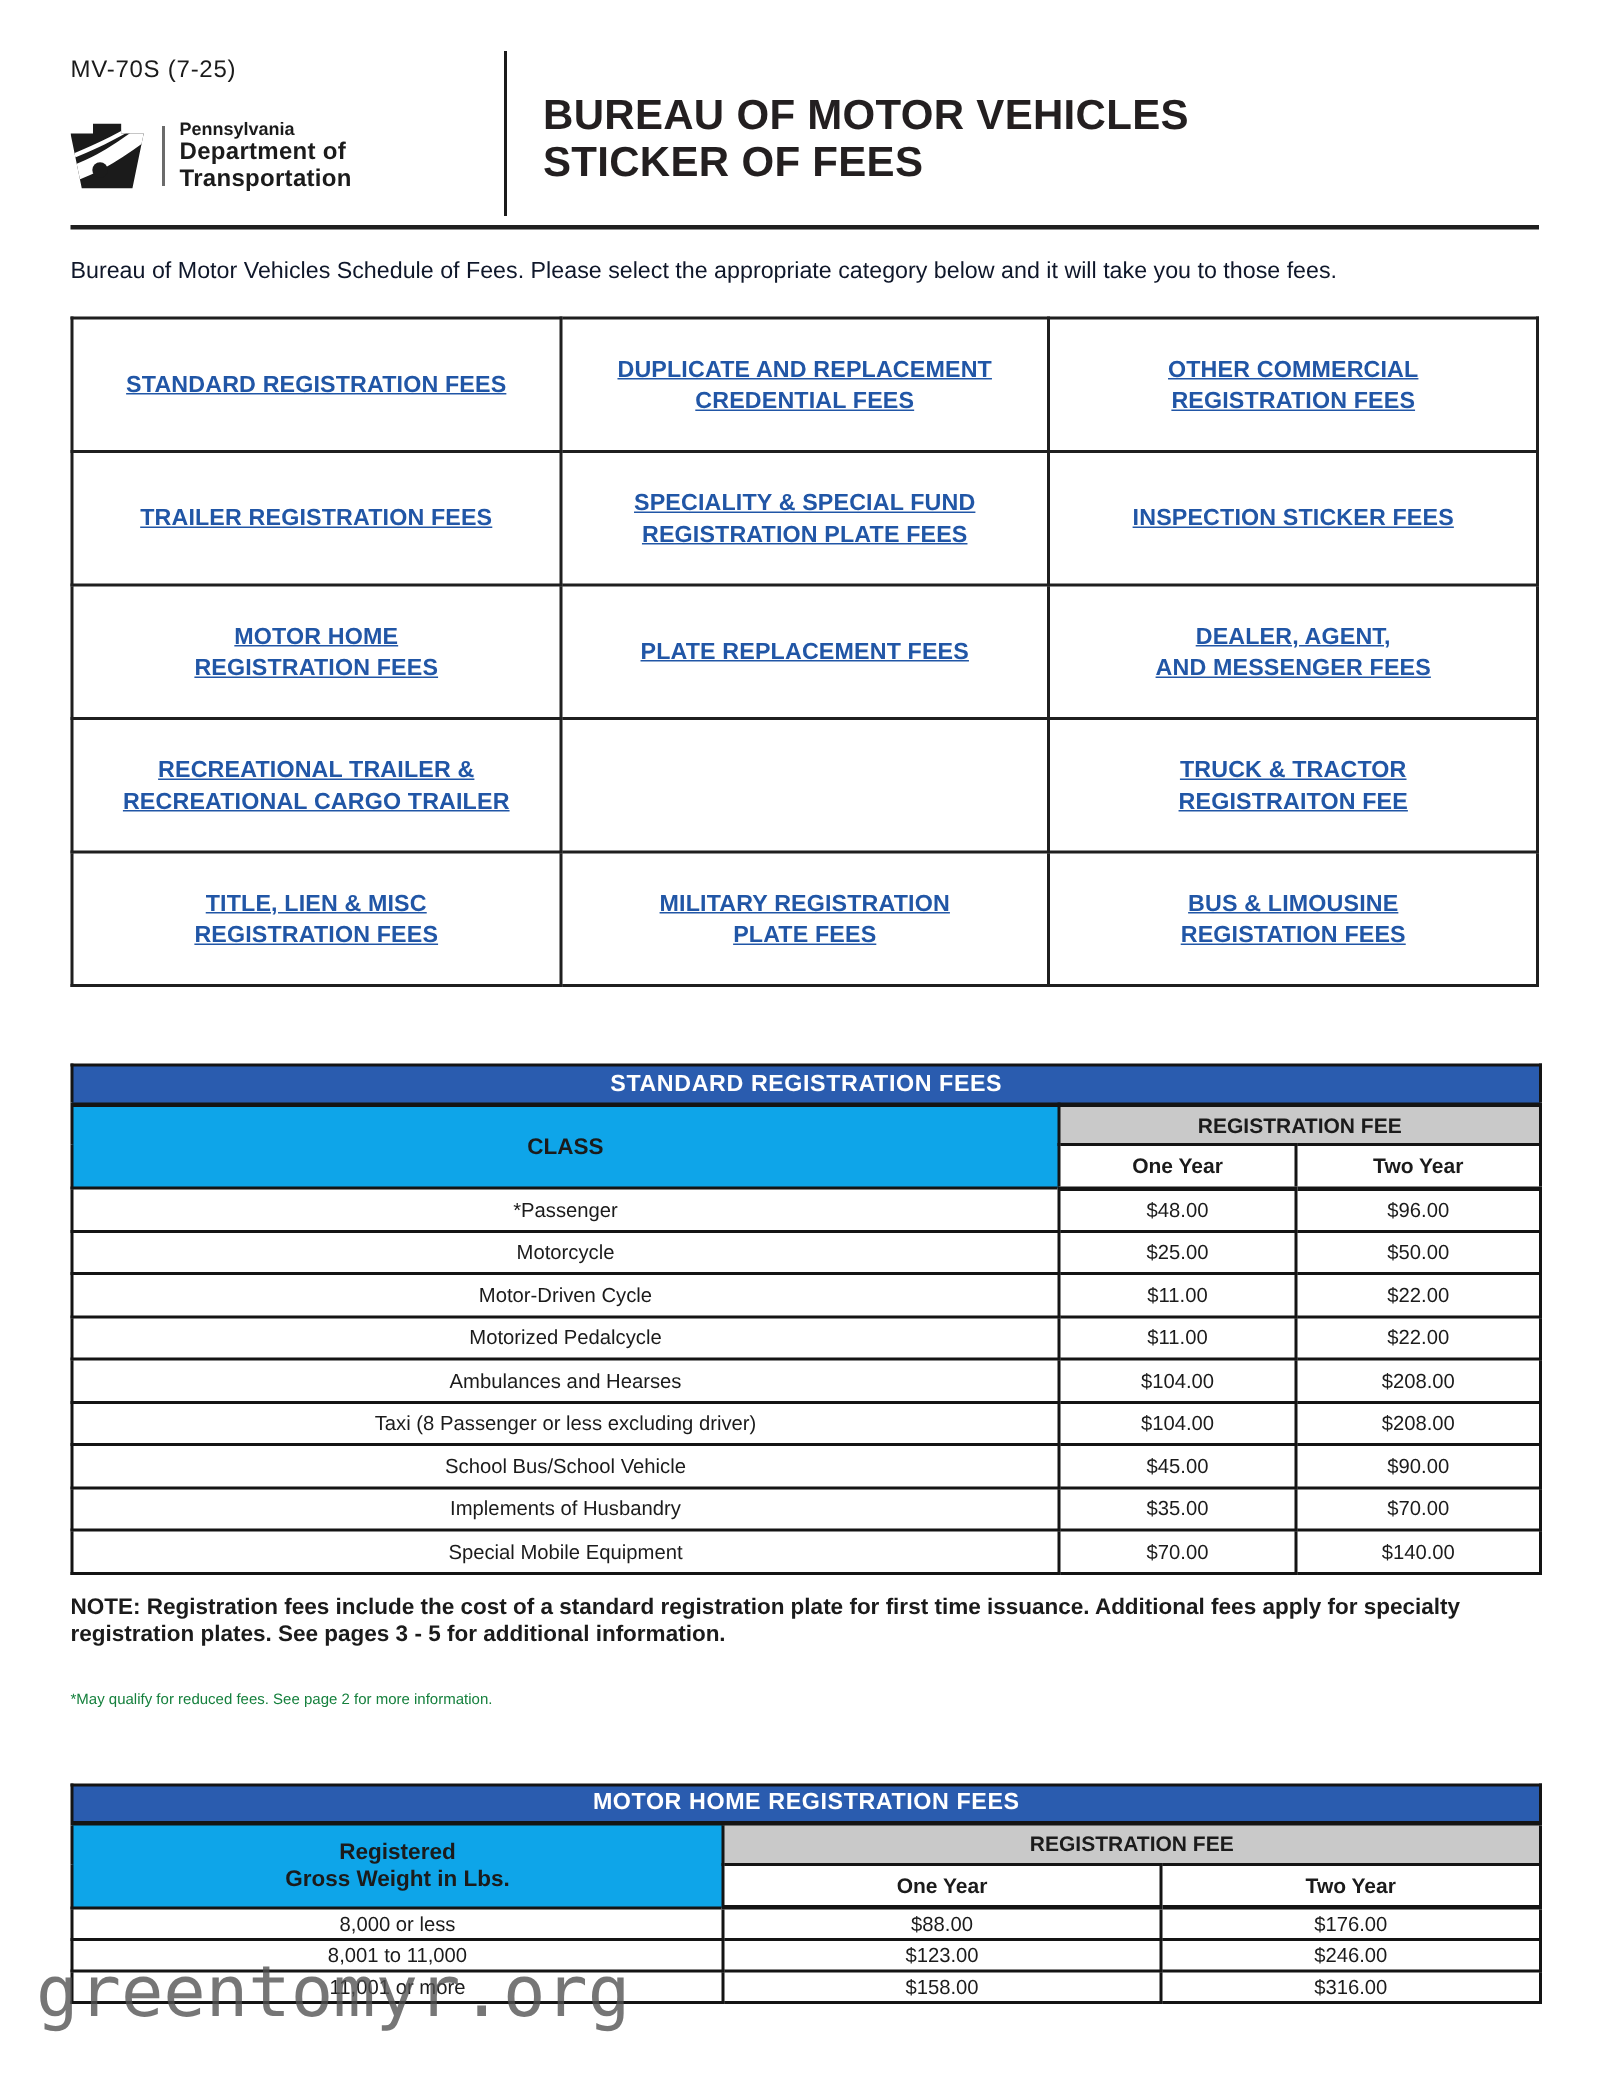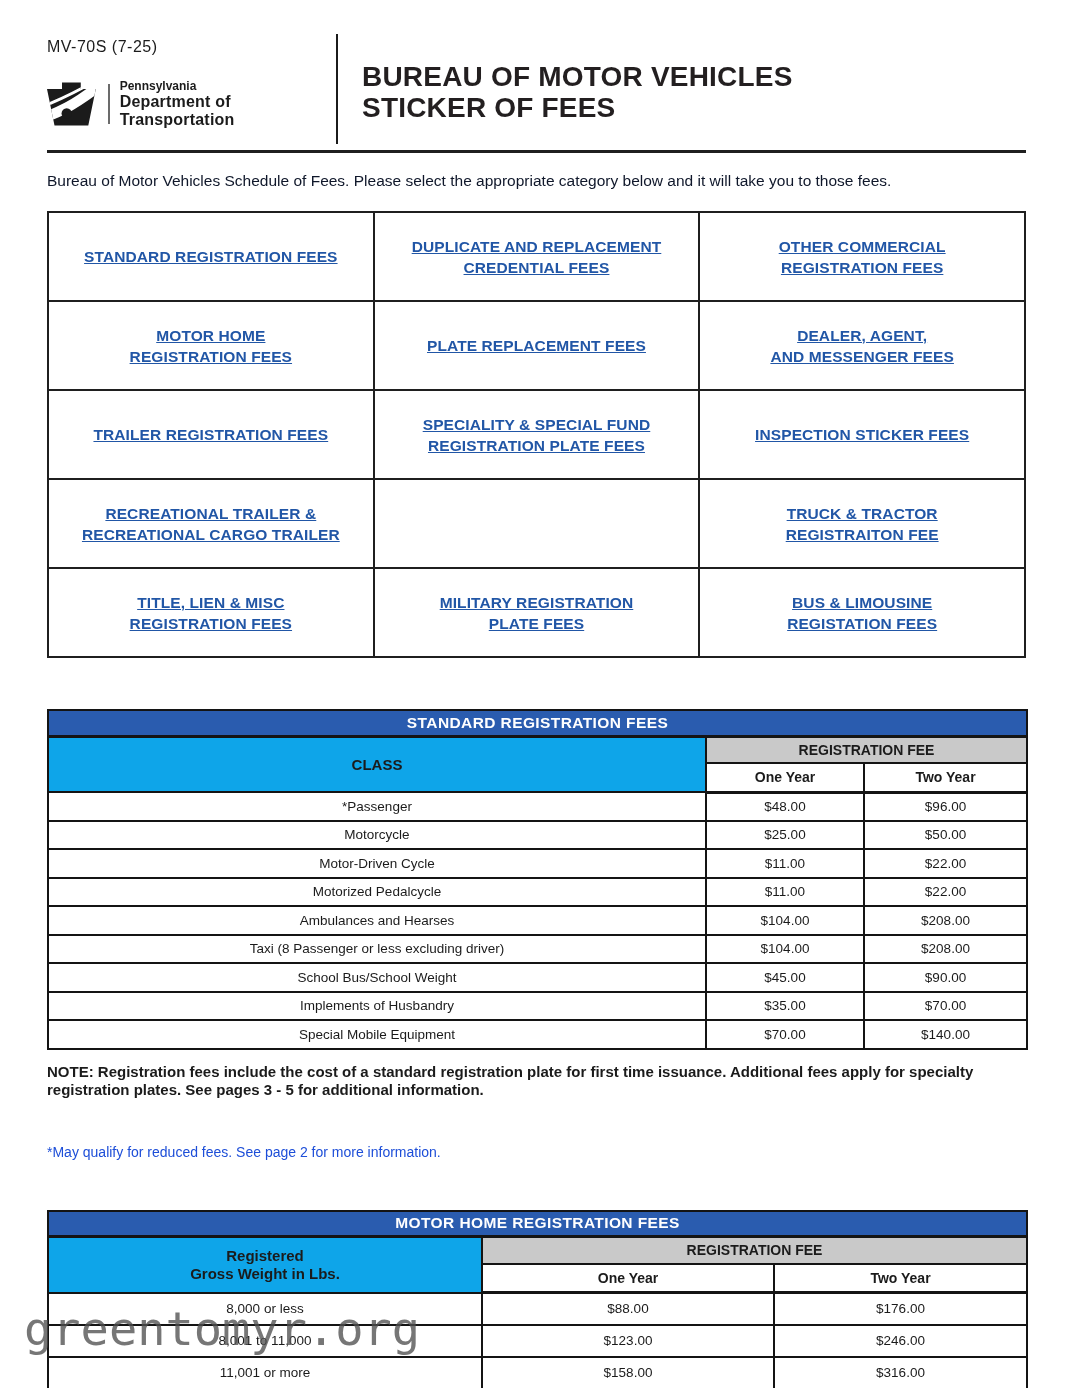--- a/index.html
+++ b/index.html
@@ -136,35 +136,35 @@
   .fee-table .hdr-sub {
     font-weight: bold;
     font-size: 14px;
     height: 29px;
     border-bottom: 3.5px solid #141414;
   }
   .fee-table .hdr-weight { white-space: pre-line; line-height: 18px; }
   .fee-table tr.data td { height: 28.5px; }
   .std-table { margin-top: 51px; }
   .mh-table  { margin-top: 50px; }
-  .mh-table tr.data td { height: 32px; text-align: center; }
+  .mh-table tr.data td { height: 21px; text-align: center; }
 
   
   .note {
     margin-top: 13px;
     font-size: 15px;
     font-weight: bold;
     line-height: 18px;
     white-space: pre-line;
     color: #1b1b1b;
   }
   .footnote {
-    margin-top: 45px;
-    font-size: 14px;
-    color: #1d4ed8;
+    margin-top: 29px;
+    font-size: 10px;
+    color: #15803d;
   }
   .watermark {
     position: absolute;
     left: 24px;
     top: 1301px;
     font-family: "DejaVu Sans Mono", monospace;
     font-size: 47px;
     font-weight: normal;
     color: rgba(80, 80, 80, 0.78);
     letter-spacing: 0px;
@@ -212,31 +212,31 @@
   <table class="cat-table">
     <tbody>
         <tr>
       <td><span class="cat-link">STANDARD REGISTRATION FEES</span></td>
       <td><span class="cat-link">DUPLICATE AND REPLACEMENT
 CREDENTIAL FEES</span></td>
       <td><span class="cat-link">OTHER COMMERCIAL
 REGISTRATION FEES</span></td>
     </tr>
     <tr>
+      <td><span class="cat-link">TRAILER REGISTRATION FEES</span></td>
+      <td><span class="cat-link">SPECIALITY &amp; SPECIAL FUND
+REGISTRATION PLATE FEES</span></td>
+      <td><span class="cat-link">INSPECTION STICKER FEES</span></td>
+    </tr>
+    <tr>
       <td><span class="cat-link">MOTOR HOME
 REGISTRATION FEES</span></td>
       <td><span class="cat-link">PLATE REPLACEMENT FEES</span></td>
       <td><span class="cat-link">DEALER, AGENT,
 AND MESSENGER FEES</span></td>
-    </tr>
-    <tr>
-      <td><span class="cat-link">TRAILER REGISTRATION FEES</span></td>
-      <td><span class="cat-link">SPECIALITY &amp; SPECIAL FUND
-REGISTRATION PLATE FEES</span></td>
-      <td><span class="cat-link">INSPECTION STICKER FEES</span></td>
     </tr>
     <tr>
       <td><span class="cat-link">RECREATIONAL TRAILER &amp;
 RECREATIONAL CARGO TRAILER</span></td>
       <td></td>
       <td><span class="cat-link">TRUCK &amp; TRACTOR
 REGISTRAITON FEE</span></td>
     </tr>
     <tr>
       <td><span class="cat-link">TITLE, LIEN &amp; MISC
@@ -291,21 +291,21 @@
       <td>Ambulances and Hearses</td>
       <td>$104.00</td>
       <td>$208.00</td>
     </tr>
     <tr class="data">
       <td>Taxi (8 Passenger or less excluding driver)</td>
       <td>$104.00</td>
       <td>$208.00</td>
     </tr>
     <tr class="data">
-      <td>School Bus/School Weight</td>
+      <td>School Bus/School Vehicle</td>
       <td>$45.00</td>
       <td>$90.00</td>
     </tr>
     <tr class="data">
       <td>Implements of Husbandry</td>
       <td>$35.00</td>
       <td>$70.00</td>
     </tr>
     <tr class="data">
       <td>Special Mobile Equipment</td>

